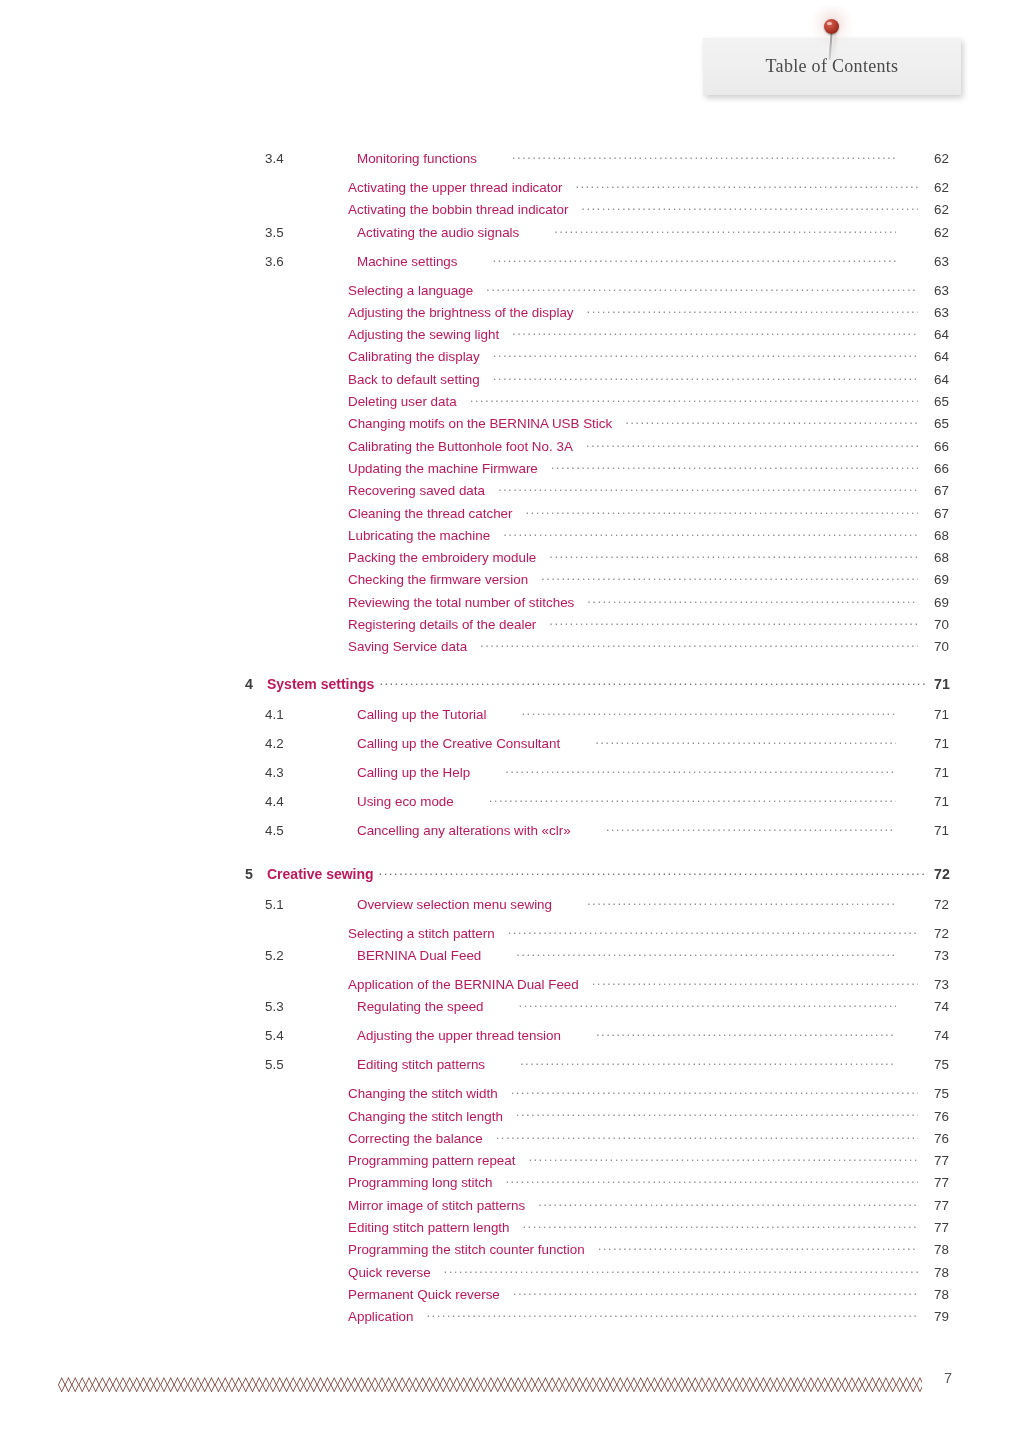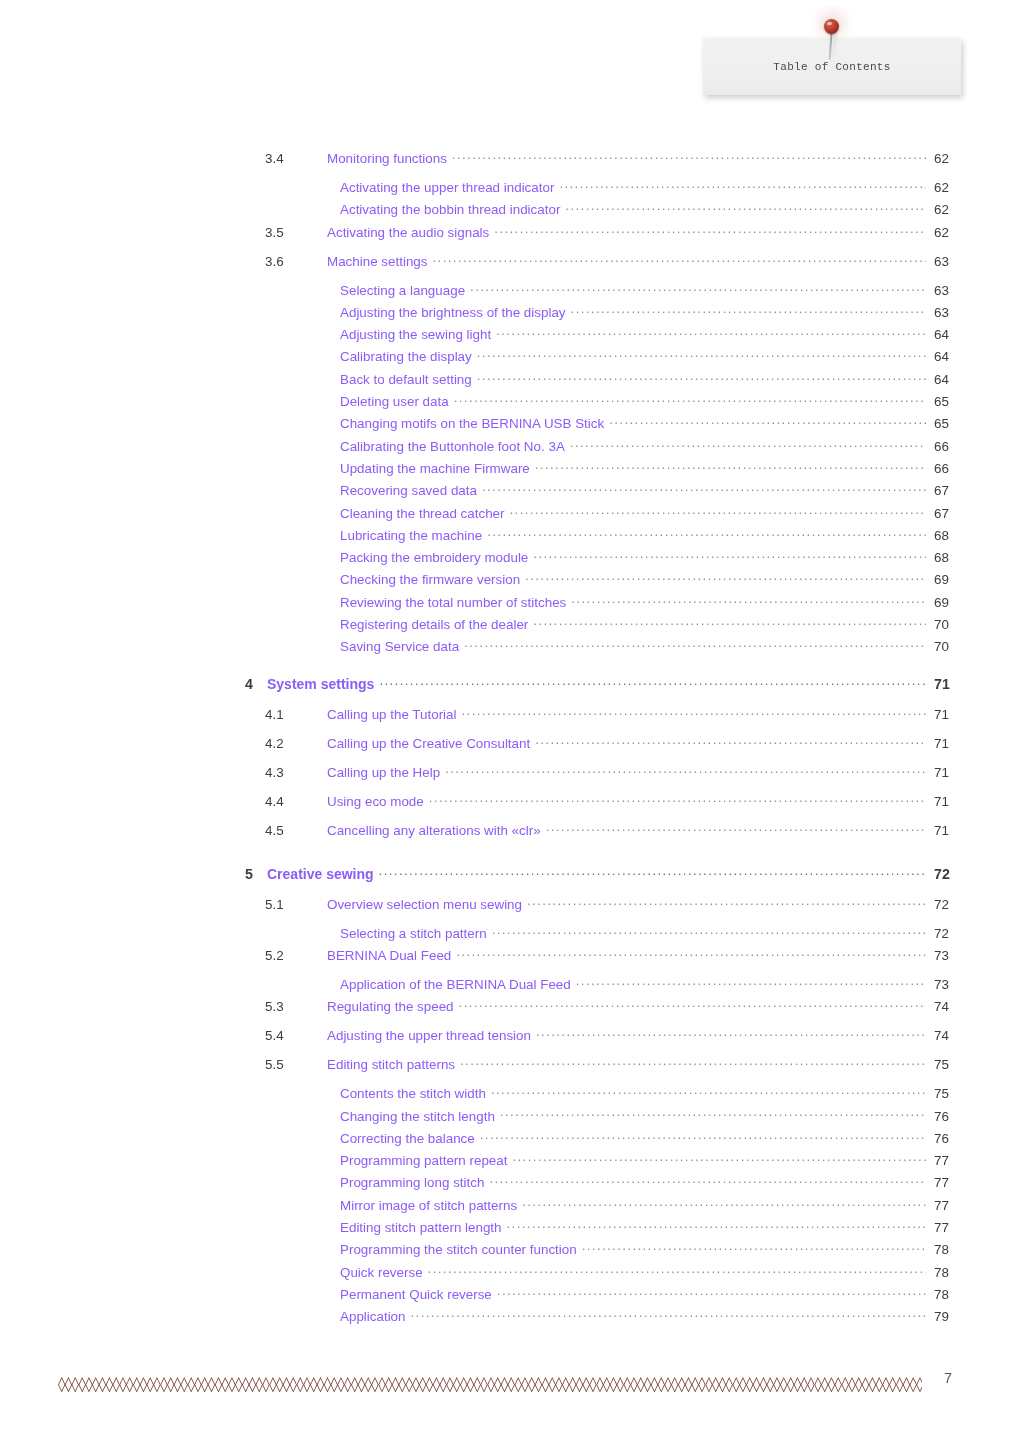--- a/index.html
+++ b/index.html
@@ -30,24 +30,24 @@
     top: 38px;
     width: 258px;
     height: 57px;
     background: linear-gradient(180deg, #f2f2f2 0%, #efefef 55%, #eaeaea 100%);
     box-shadow: 2px 3px 6px rgba(0,0,0,0.20);
     display: flex;
     align-items: center;
     justify-content: center;
   }
   #toc-tab-label {
-    font-size: 11px;
+    font-size: 18px;
     color: #4a4a4a;
     letter-spacing: 0.3px;
-    font-family: Liberation Mono, monospace;
+    font-family: Liberation Serif, serif;
   }
   
   #pushpin {
     position: absolute;
     left: 810px;
     top: 6px;
     width: 44px;
     height: 58px;
   }
   #pin-glow {
@@ -118,21 +118,21 @@
   .toc-row .num {
     flex: 0 0 auto;
     text-align: left;
     font-size: 13.4px;
     color: #3d3d3d;
     white-space: nowrap;
   }
   .toc-row .title {
     flex: 0 0 auto;
     font-size: 13.4px;
-    color: #8b5cf6;
+    color: #be185d;
     white-space: nowrap;
     padding-right: 5px;
   }
   .toc-row .leader {
     flex: 1 1 auto;
     position: relative;
     height: 1em;
     overflow: hidden;
     min-width: 8px;
   }
@@ -161,28 +161,28 @@
     width: 22px;
     margin-left: 245px;
     font-weight: bold;
     font-size: 14.2px;
   }
   .lvl-chapter .title { font-weight: bold; font-size: 14px; }
   .lvl-chapter .page { font-weight: bold; font-size: 14.2px; }
   .lvl-chapter .leader::after { color: #6f6f6f; }
 
   
-  .lvl-section { height: 29px; }
+  .lvl-section { height: 29px; gap: 30px; }
   .lvl-section .num {
     width: 62px;
     margin-left: 265px;
   }
 
   
-  .lvl-sub { height: 22.3px; }
+  .lvl-sub { height: 22.3px; gap: 8px; }
   .lvl-sub .num {
     width: 0px;
     margin-left: 340px;
   }
 
   
   .gap-top-chapter { margin-top: 15px; }
 
   
   #footer {
@@ -447,21 +447,21 @@
       <span class="page">74</span>
     </div>
     <div class="toc-row lvl-section">
       <span class="num">5.5</span>
       <span class="title">Editing stitch patterns</span>
       <span class="leader"></span>
       <span class="page">75</span>
     </div>
     <div class="toc-row lvl-sub">
       <span class="num"></span>
-      <span class="title">Contents the stitch width</span>
+      <span class="title">Changing the stitch width</span>
       <span class="leader"></span>
       <span class="page">75</span>
     </div>
     <div class="toc-row lvl-sub">
       <span class="num"></span>
       <span class="title">Changing the stitch length</span>
       <span class="leader"></span>
       <span class="page">76</span>
     </div>
     <div class="toc-row lvl-sub">

